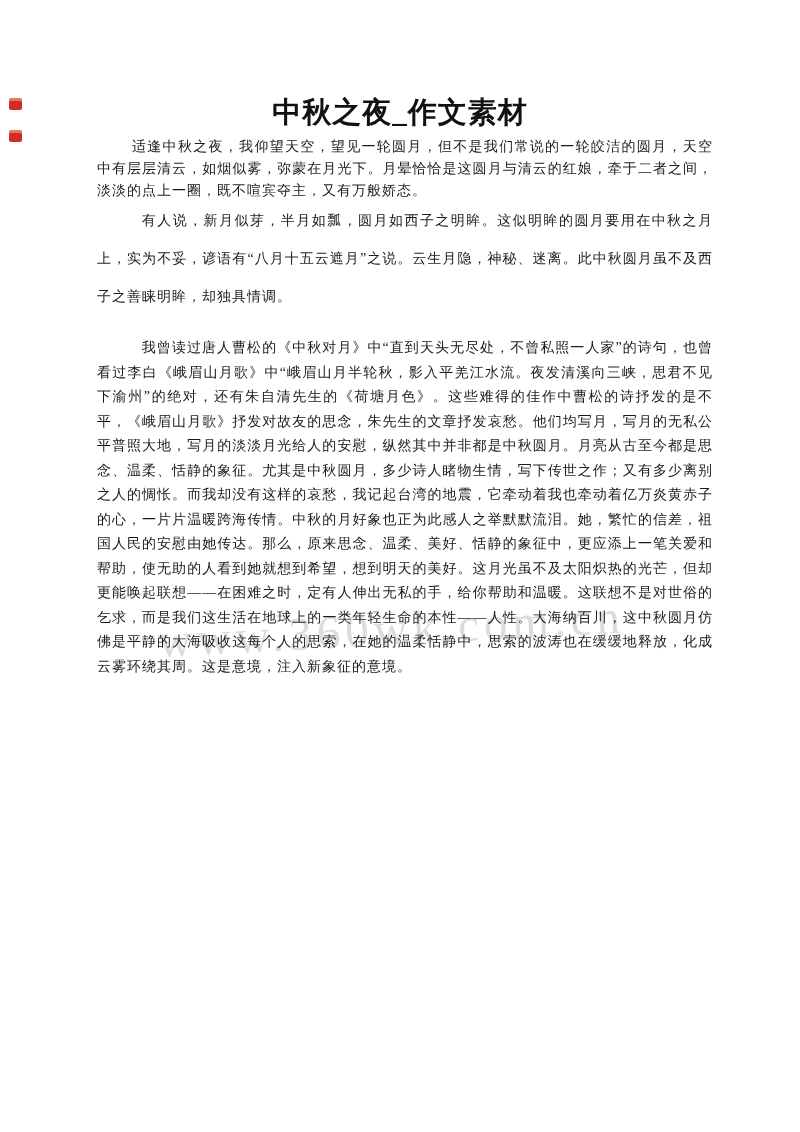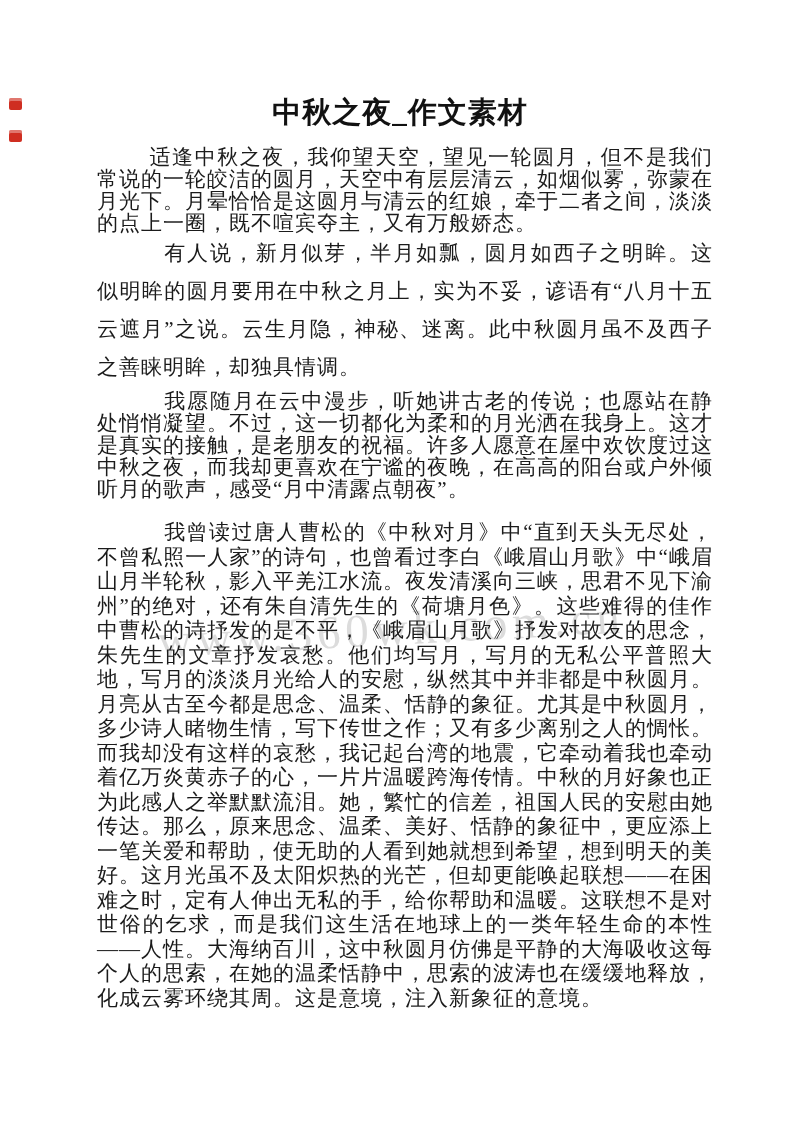--- a/index.html
+++ b/index.html
@@ -25,34 +25,34 @@
     width: 13px;
     height: 12px;
     left: 9px;
     background: #cf2e21;
     border-radius: 2px;
     box-shadow: inset 0 3px 0 rgba(255,255,255,0.35);
   }
   .stamp.s1 { top: 4px; }
   .stamp.s2 { top: 36px; }
   .doc-title {
-    margin: 94px 0 16px 0;
+    margin: 94px 0 6px 0;
     text-align: center;
     font-size: 29px;
     font-weight: bold;
     line-height: 36px;
     letter-spacing: 1px;
     color: #111;
   }
   .body-col {
     position: relative;
     width: 616px;
     margin: 0 auto 0 97px;
     text-align: justify;
-    font-size: 21px;
+    font-size: 14px;
     letter-spacing: 1px;
     z-index: 2;
   }
   .body-col p {
     margin: 0;
     padding: 0;
   }
   p.p1 { margin-top: 6px;  text-indent: 2.5em; line-height: 22px; }
   p.p2 {  text-indent: 3.2em; line-height: 38px; }
   p.p3 { margin-top: 4px;  text-indent: 3.2em; line-height: 22px; }
@@ -82,17 +82,16 @@
   <div class="stamp s1"></div>
   <div class="stamp s2"></div>
 
   <div class="watermark">www.360wk.com.cn</div>
 
   <h1 class="doc-title">中秋之夜_作文素材</h1>
 
   <div class="body-col">
     <p class="p1">适逢中秋之夜，我仰望天空，望见一轮圆月，但不是我们常说的一轮皎洁的圆月，天空中有层层清云，如烟似雾，弥蒙在月光下。月晕恰恰是这圆月与清云的红娘，牵于二者之间，淡淡的点上一圈，既不喧宾夺主，又有万般娇态。</p>
     <p class="p2">有人说，新月似芽，半月如瓢，圆月如西子之明眸。这似明眸的圆月要用在中秋之月上，实为不妥，谚语有“八月十五云遮月”之说。云生月隐，神秘、迷离。此中秋圆月虽不及西子之善睐明眸，却独具情调。</p>
-    <p class="p3">我愿随月在云中漫步，听她讲古老的传说；也愿站在静处悄悄凝望。不过，这一切都化为柔和的月光洒在我身上。这才是真实的接触，是老朋友的祝福。许多人愿意在屋中欢饮度过这中秋之夜，而我却更喜欢在宁谧的夜晚，在高高的阳台或户外倾听月的歌声，感受“月中清露点朝夜”。</p>
     <p class="p4">我曾读过唐人曹松的《中秋对月》中“直到天头无尽处，不曾私照一人家”的诗句，也曾看过李白《峨眉山月歌》中“峨眉山月半轮秋，影入平羌江水流。夜发清溪向三峡，思君不见下渝州”的绝对，还有朱自清先生的《荷塘月色》。这些难得的佳作中曹松的诗抒发的是不平，《峨眉山月歌》抒发对故友的思念，朱先生的文章抒发哀愁。他们均写月，写月的无私公平普照大地，写月的淡淡月光给人的安慰，纵然其中并非都是中秋圆月。月亮从古至今都是思念、温柔、恬静的象征。尤其是中秋圆月，多少诗人睹物生情，写下传世之作；又有多少离别之人的惆怅。而我却没有这样的哀愁，我记起台湾的地震，它牵动着我也牵动着亿万炎黄赤子的心，一片片温暖跨海传情。中秋的月好象也正为此感人之举默默流泪。她，繁忙的信差，祖国人民的安慰由她传达。那么，原来思念、温柔、美好、恬静的象征中，更应添上一笔关爱和帮助，使无助的人看到她就想到希望，想到明天的美好。这月光虽不及太阳炽热的光芒，但却更能唤起联想——在困难之时，定有人伸出无私的手，给你帮助和温暖。这联想不是对世俗的乞求，而是我们这生活在地球上的一类年轻生命的本性——人性。大海纳百川，这中秋圆月仿佛是平静的大海吸收这每个人的思索，在她的温柔恬静中，思索的波涛也在缓缓地释放，化成云雾环绕其周。这是意境，注入新象征的意境。</p>
   </div>
 
 </div>
 
 </body></html>

